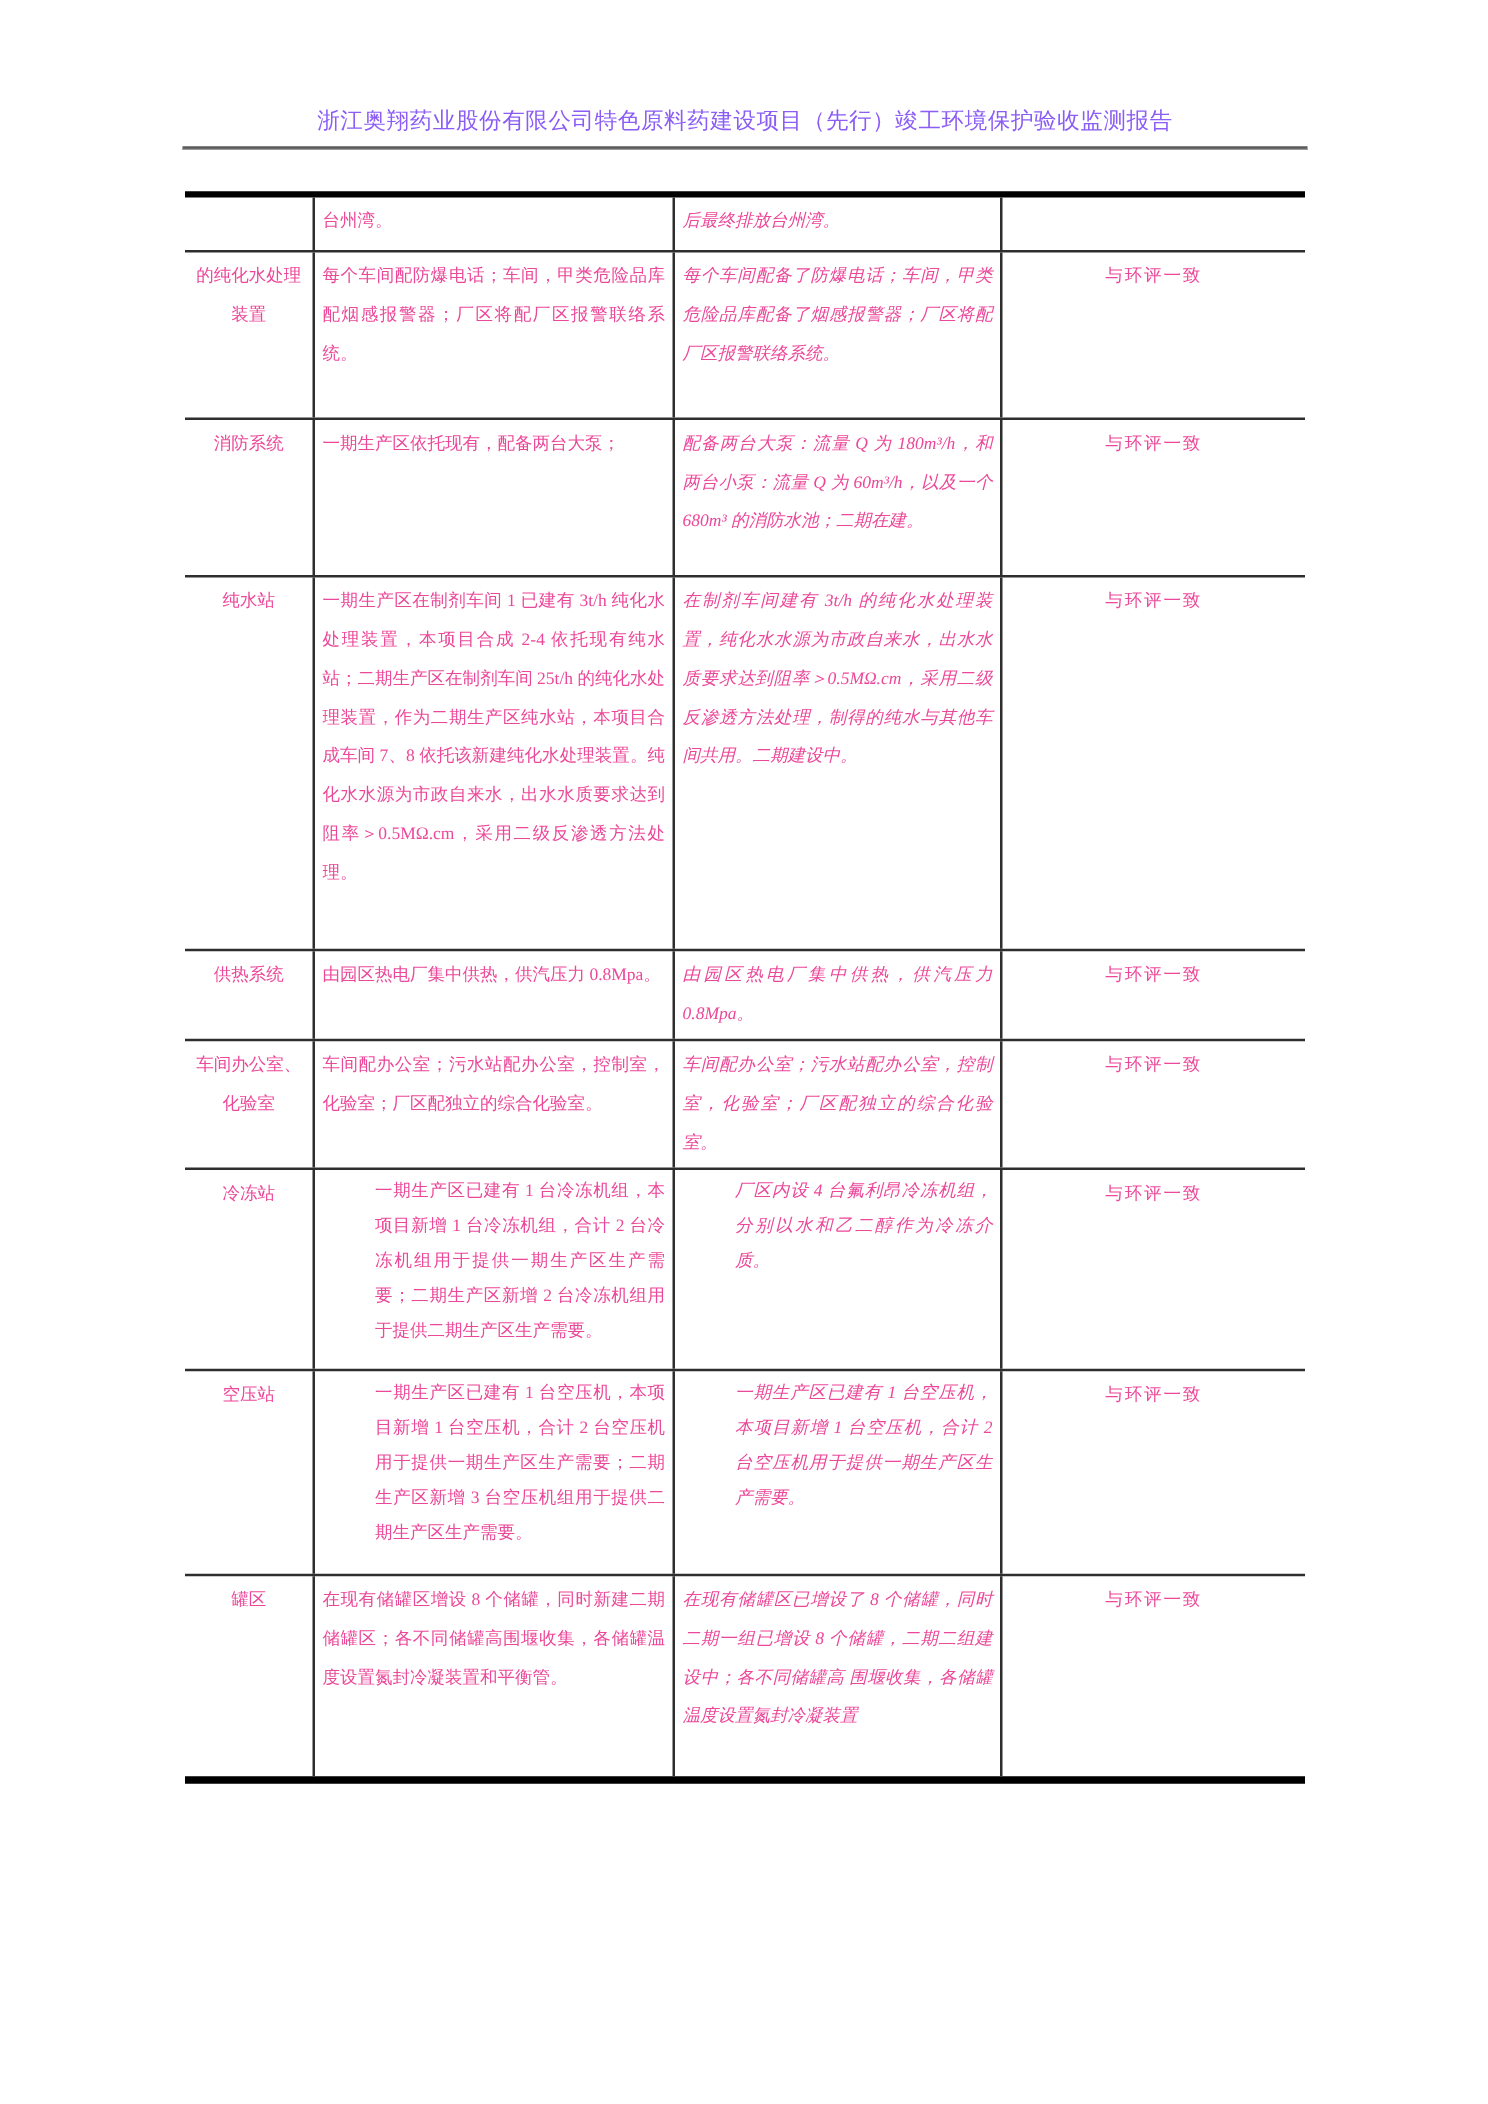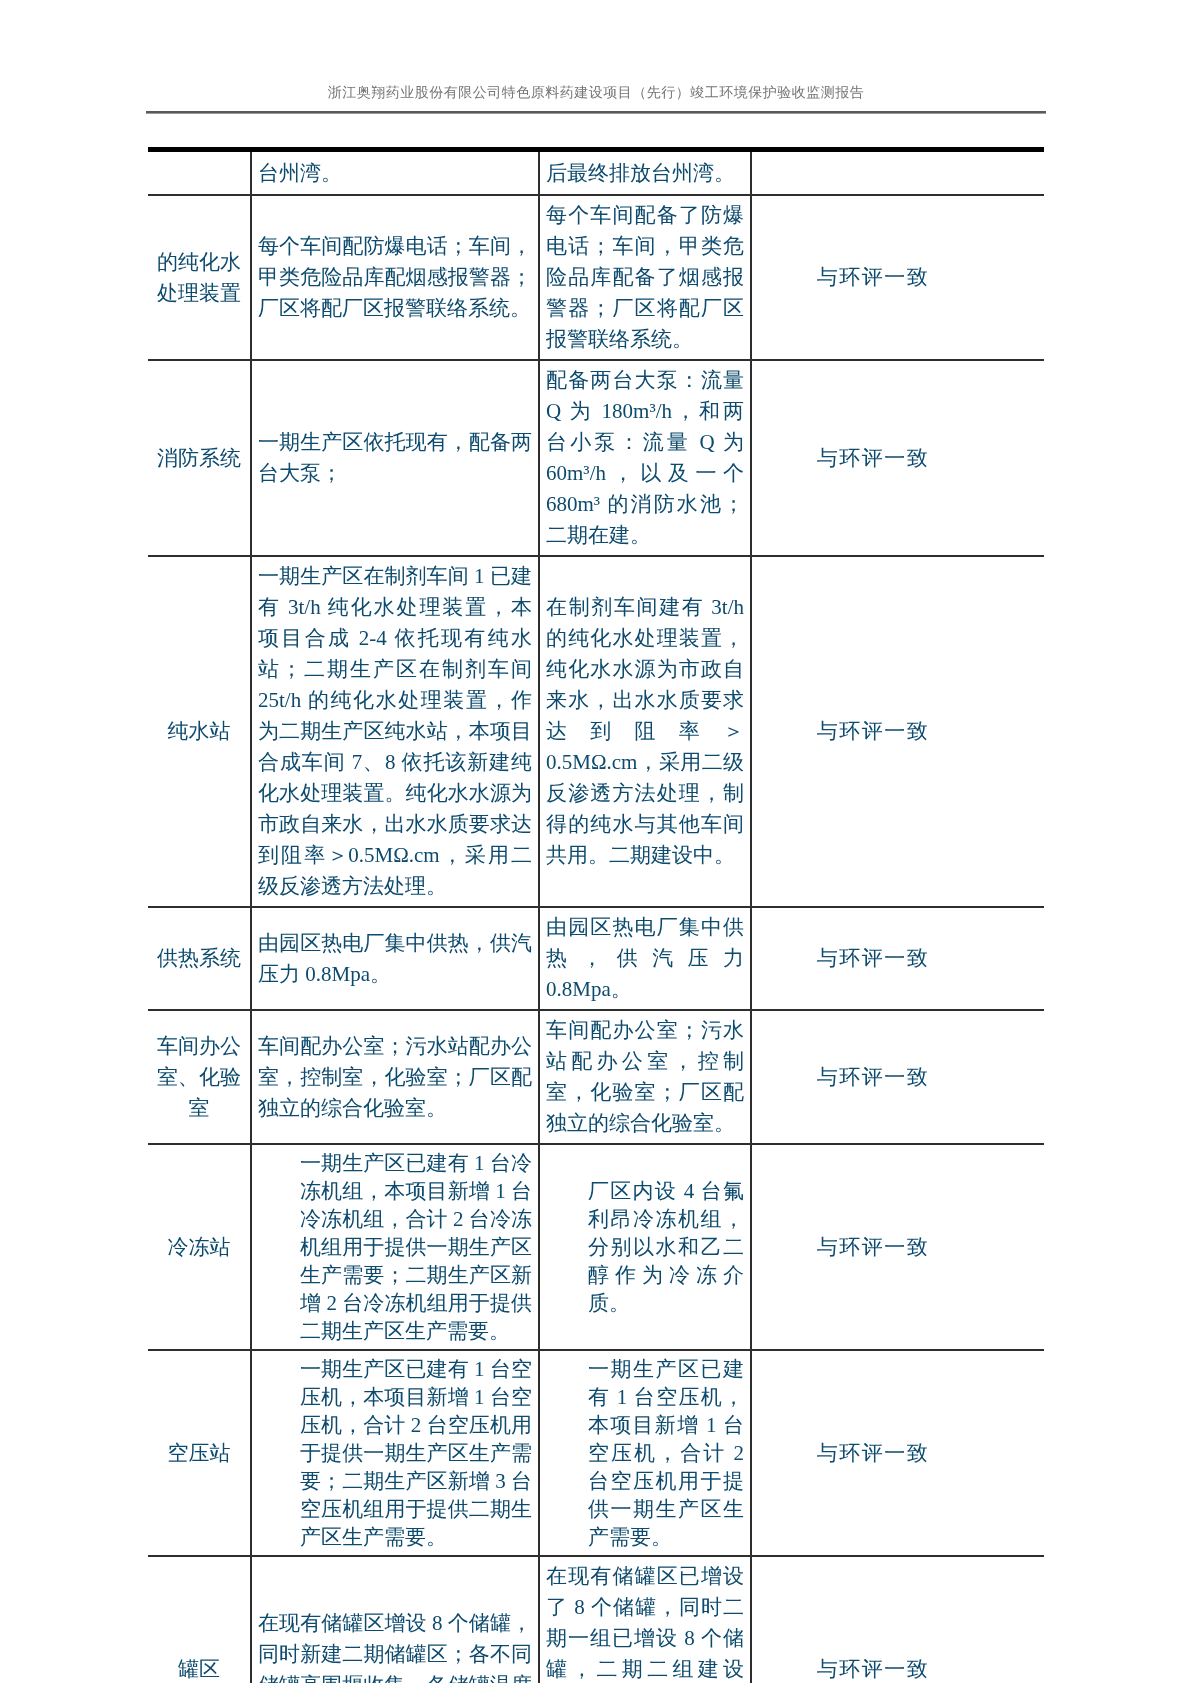--- a/index.html
+++ b/index.html
@@ -12,23 +12,23 @@
     color: #1a1a1a;
     overflow: hidden;
   }
   .page-header {
     padding-top: 84px;
     width: 900px;
     margin-left: 146px;
   }
   .header-title {
     text-align: center;
-    font-size: 14px;
+    font-size: 18px;
     letter-spacing: 0.5px;
-    color: #737373;
+    color: #8b5cf6;
     white-space: nowrap;
   }
   .header-rule {
     margin-top: 9px;
     height: 3px;
     background: #5a5a5a;
     border-bottom: 1px solid #9a9a9a;
   }
   .doc-table {
     margin-left: 148px;
@@ -36,41 +36,41 @@
     margin-top: 33px;
     border-top: 5px solid #000;
     border-bottom: 6px solid #000;
   }
   .tr {
     display: flex;
     border-bottom: 2px solid #2e2e2e;
   }
   .tr:last-child { border-bottom: none; }
   .td {
-    font-size: 21px;
+    font-size: 14px;
     line-height: 31px;
-    color: #0c4a6e;
+    color: #ec4899;
     padding: 4px 6px;
     display: flex;
-    align-items: center;
   }
   .c1 {
     width: 104px;
     border-right: 2px solid #2e2e2e;
     justify-content: center;
     text-align: center;
     padding: 4px 4px;
   }
   .c2 {
     width: 288px;
     border-right: 2px solid #2e2e2e;
   }
   .c3 {
-    width: 212px;
+    width: 262px;
     border-right: 2px solid #2e2e2e;
+    font-style: italic;
   }
   .c4 {
     width: 242px;
     justify-content: center;
     text-align: center;
     letter-spacing: 1.5px;
   }
   .jtext {
     width: 100%;
     text-align: justify;

